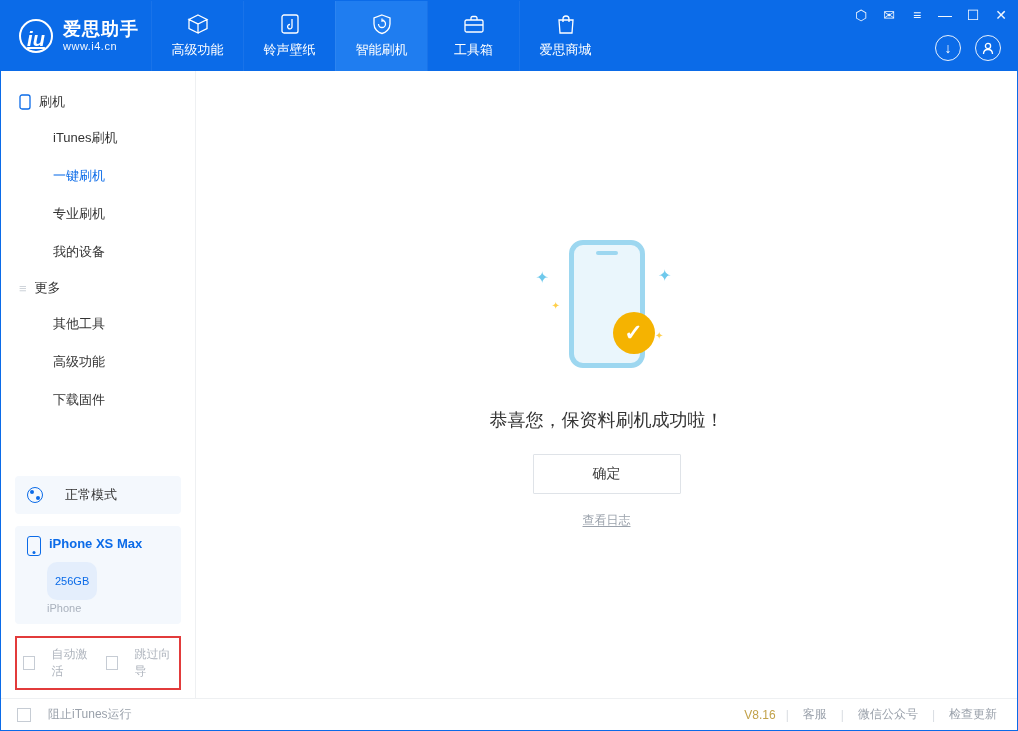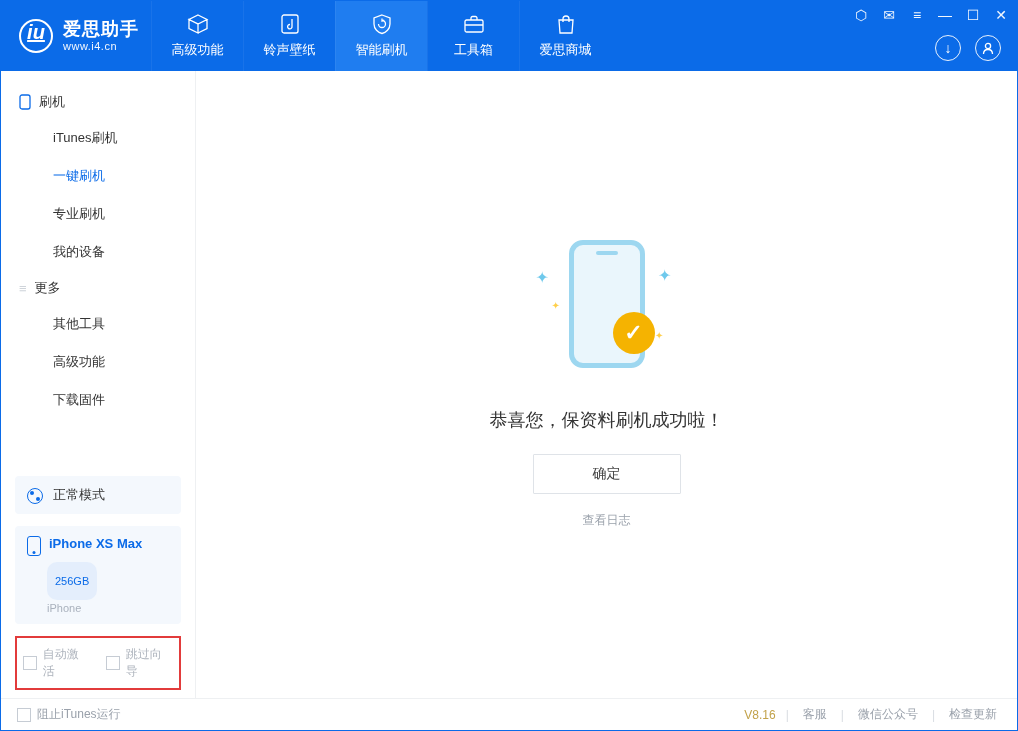--- a/index.html
+++ b/index.html
@@ -1,63 +1,63 @@
 <!DOCTYPE html>
 <html><head>
 <meta charset="utf-8">
 <style>
 * { margin: 0; padding: 0; box-sizing: border-box; font-family: "Microsoft YaHei", "PingFang SC", sans-serif; }
 body { background: #fff; }
 .window { width: 1018px; height: 731px; border: 1px solid #0b6be8; display: flex; flex-direction: column; background: #fff; }
 .header { height: 70px; background: linear-gradient(to bottom,#0b6be8,#0b6be8); color: #fff; display: flex; align-items: stretch; position: relative; }
 .logo-area { display: flex; align-items: center; padding: 0 12px 0 18px; gap: 10px; }
-.logo-badge { width: 34px; height: 34px; border-radius: 50%; border: 2px solid #fff; display: flex; align-items: flex-start; justify-content: center; font-style: italic; font-weight: 900; font-size: 20px; text-decoration: underline; }
+.logo-badge { width: 34px; height: 34px; border-radius: 50%; border: 2px solid #fff; display: flex; align-items: flex-end; justify-content: center; font-style: italic; font-weight: 900; font-size: 20px; text-decoration: underline; }
 .logo-text { line-height: 1.15; }
 .logo-title { font-size: 18px; font-weight: 600; letter-spacing: 1px; }
 .logo-sub { font-size: 11px; opacity: .95; letter-spacing: .5px; }
 .tabs { display: flex; align-items: stretch; }
 .tab { width: 92px; display: flex; flex-direction: column; align-items: center; justify-content: center; gap: 6px; font-size: 13px; cursor: pointer; border-left: 1px solid rgba(255,255,255,0.06); }
 .tab.active { background: #1f7df0; }
 .tab .tab-icon { width: 22px; height: 22px; display:flex; align-items:center; justify-content:center; }
 .wincontrols { position: absolute; right: 8px; top: 6px; display: flex; gap: 12px; font-size: 14px; }
 .wc { cursor: pointer; opacity: .95; width:16px; text-align:center; }
 .circlebtns { position:absolute; right:16px; bottom:10px; display:flex; gap:14px; }
 .cbtn { width:26px; height:26px; border:1.5px solid rgba(255,255,255,.9); border-radius:50%; display:flex; align-items:center; justify-content:center; cursor:pointer; font-size:14px; }
 .body { flex: 1; display: flex; min-height: 0; }
 .sidebar { width: 195px; border-right: 1px solid #eef0f2; display:flex; flex-direction:column; padding-top:14px; color:#333; font-size:13px; }
 .sec-header { display:flex; align-items:center; gap:8px; padding: 8px 18px; color:#333; font-weight:500; }
 .sec-header .shicon { color:#0b6be8; }
 .sec-header.more .shicon { color:#cfd4da; }
 .sb-item { padding: 10px 18px 10px 52px; cursor:pointer; color:#333; }
 .sb-item.active { color:#0b6be8; }
 .sidebar-spacer { flex:1; }
-.status-card { margin: 6px 14px; background:#f4f8fd; border-radius:4px; padding:10px 12px; display:flex; align-items:flex-end; gap:10px; font-size:13px; color:#333; }
+.status-card { margin: 6px 14px; background:#f4f8fd; border-radius:4px; padding:10px 12px; display:flex; align-items:center; gap:22px; font-size:13px; color:#333; }
 .status-dot { width:16px; height:16px; border-radius:50%; border:1.5px solid #0b6be8; position:relative; }
 .status-dot::before,.status-dot::after{content:"";position:absolute;width:4px;height:4px;border-radius:50%;background:#0b6be8;}
 .status-dot::before{left:2px;top:2px;} .status-dot::after{right:2px;bottom:2px;}
 .device-card { margin: 6px 14px 10px; background:#f4f8fd; border-radius:4px; padding:10px 12px; font-size:13px; }
 .device-card .dev-row1{ display:flex; align-items:flex-start; gap:8px; color:#0b6be8; font-weight:600; }
 .dev-phone-ic{ width:14px;height:20px;border:1.5px solid #0b6be8;border-radius:3px;position:relative;}
 .dev-phone-ic::after{content:"";position:absolute;left:50%;bottom:1.5px;width:3px;height:3px;border-radius:50%;background:#0b6be8;transform:translateX(-50%);}
 .cap-pill{ display:inline-block; margin:6px 0 2px 20px; background:#e4eefc; color:#0b6be8; border-radius:10px; padding:13px 8px; font-size:11px; }
 .dev-sub{ margin-left:20px; color:#a9b1bd; font-size:11px; }
 .chk-row { margin:2px 14px 8px; border:2px solid #e23b3b; padding:8px 6px; display:flex; gap:16px; align-items:center; }
-.chk { display:flex; align-items:center; gap:6px; color:#aeb4bd; font-size:12px; cursor:pointer; }
+.chk { display:flex; align-items:center; gap:17px; color:#aeb4bd; font-size:12px; cursor:pointer; }
 .chkbox { width:14px; height:14px; border:1px solid #c6ccd4; background:#fff; }
 .main { flex:1; display:flex; align-items:center; justify-content:center; }
 .success-wrap { text-align:center; }
 .phone-ill { position:relative; width:230px; height:150px; margin:0 auto 18px; }
 .phone-body{ position:absolute; left:50%; top:0; transform:translateX(-50%); width:76px; height:128px; border:5px solid #9dd7f0; border-radius:14px; background:#eaf6fc; }
 .phone-body::before{content:"";position:absolute;left:50%;top:6px;transform:translateX(-50%);width:22px;height:4px;background:#9dd7f0;border-radius:3px;}
 .check-badge{ position:absolute; left:50%; top:72px; transform:translateX(6px); width:42px; height:42px; background:#f5b301; border-radius:50%; display:flex; align-items:center;justify-content:center;color:#fff;font-size:22px;font-weight:bold;}
 .sparkle{position:absolute;color:#ffcf4a;font-size:16px;}
 .sp1{left:44px;top:28px;color:#6fc9ec;} .sp2{left:60px;top:60px;color:#ffcf4a;font-size:10px;} .sp3{right:50px;top:26px;color:#6fc9ec;} .sp4{right:58px;top:90px;color:#ffcf4a;font-size:10px;}
 .succ-text{ font-size:18px; color:#333; margin-bottom:22px; }
 .ok-btn{ display:inline-block; min-width:148px; padding:10px 0; border:1px solid #dfe3e8; color:#444; font-size:14px; background:#fff; cursor:pointer; border-radius:1px; }
-.view-log{ display:block; margin-top:18px; color:#9aa1ab; font-size:12px; cursor:pointer; text-underline-offset:2px; }
+.view-log{ display:block; margin-top:18px; color:#9aa1ab; font-size:12px; text-decoration:underline; cursor:pointer; text-underline-offset:2px; }
 .footer{ height:32px; border-top:1px solid #eef0f2; display:flex; align-items:center; padding:0 16px; font-size:12px; color:#9aa1ab; gap:10px; }
 .footer .chk{ color:#9aa1ab; }
 .footer-spacer{flex:1;}
 .flink{ color:#9aa1ab; cursor:pointer; padding:0 4px;}
 .fdiv{ color:#d9dde2; }
 .ver{ color:#c2a24a; }
 svg{display:block;}
 </style>
 </head>
 <body>

